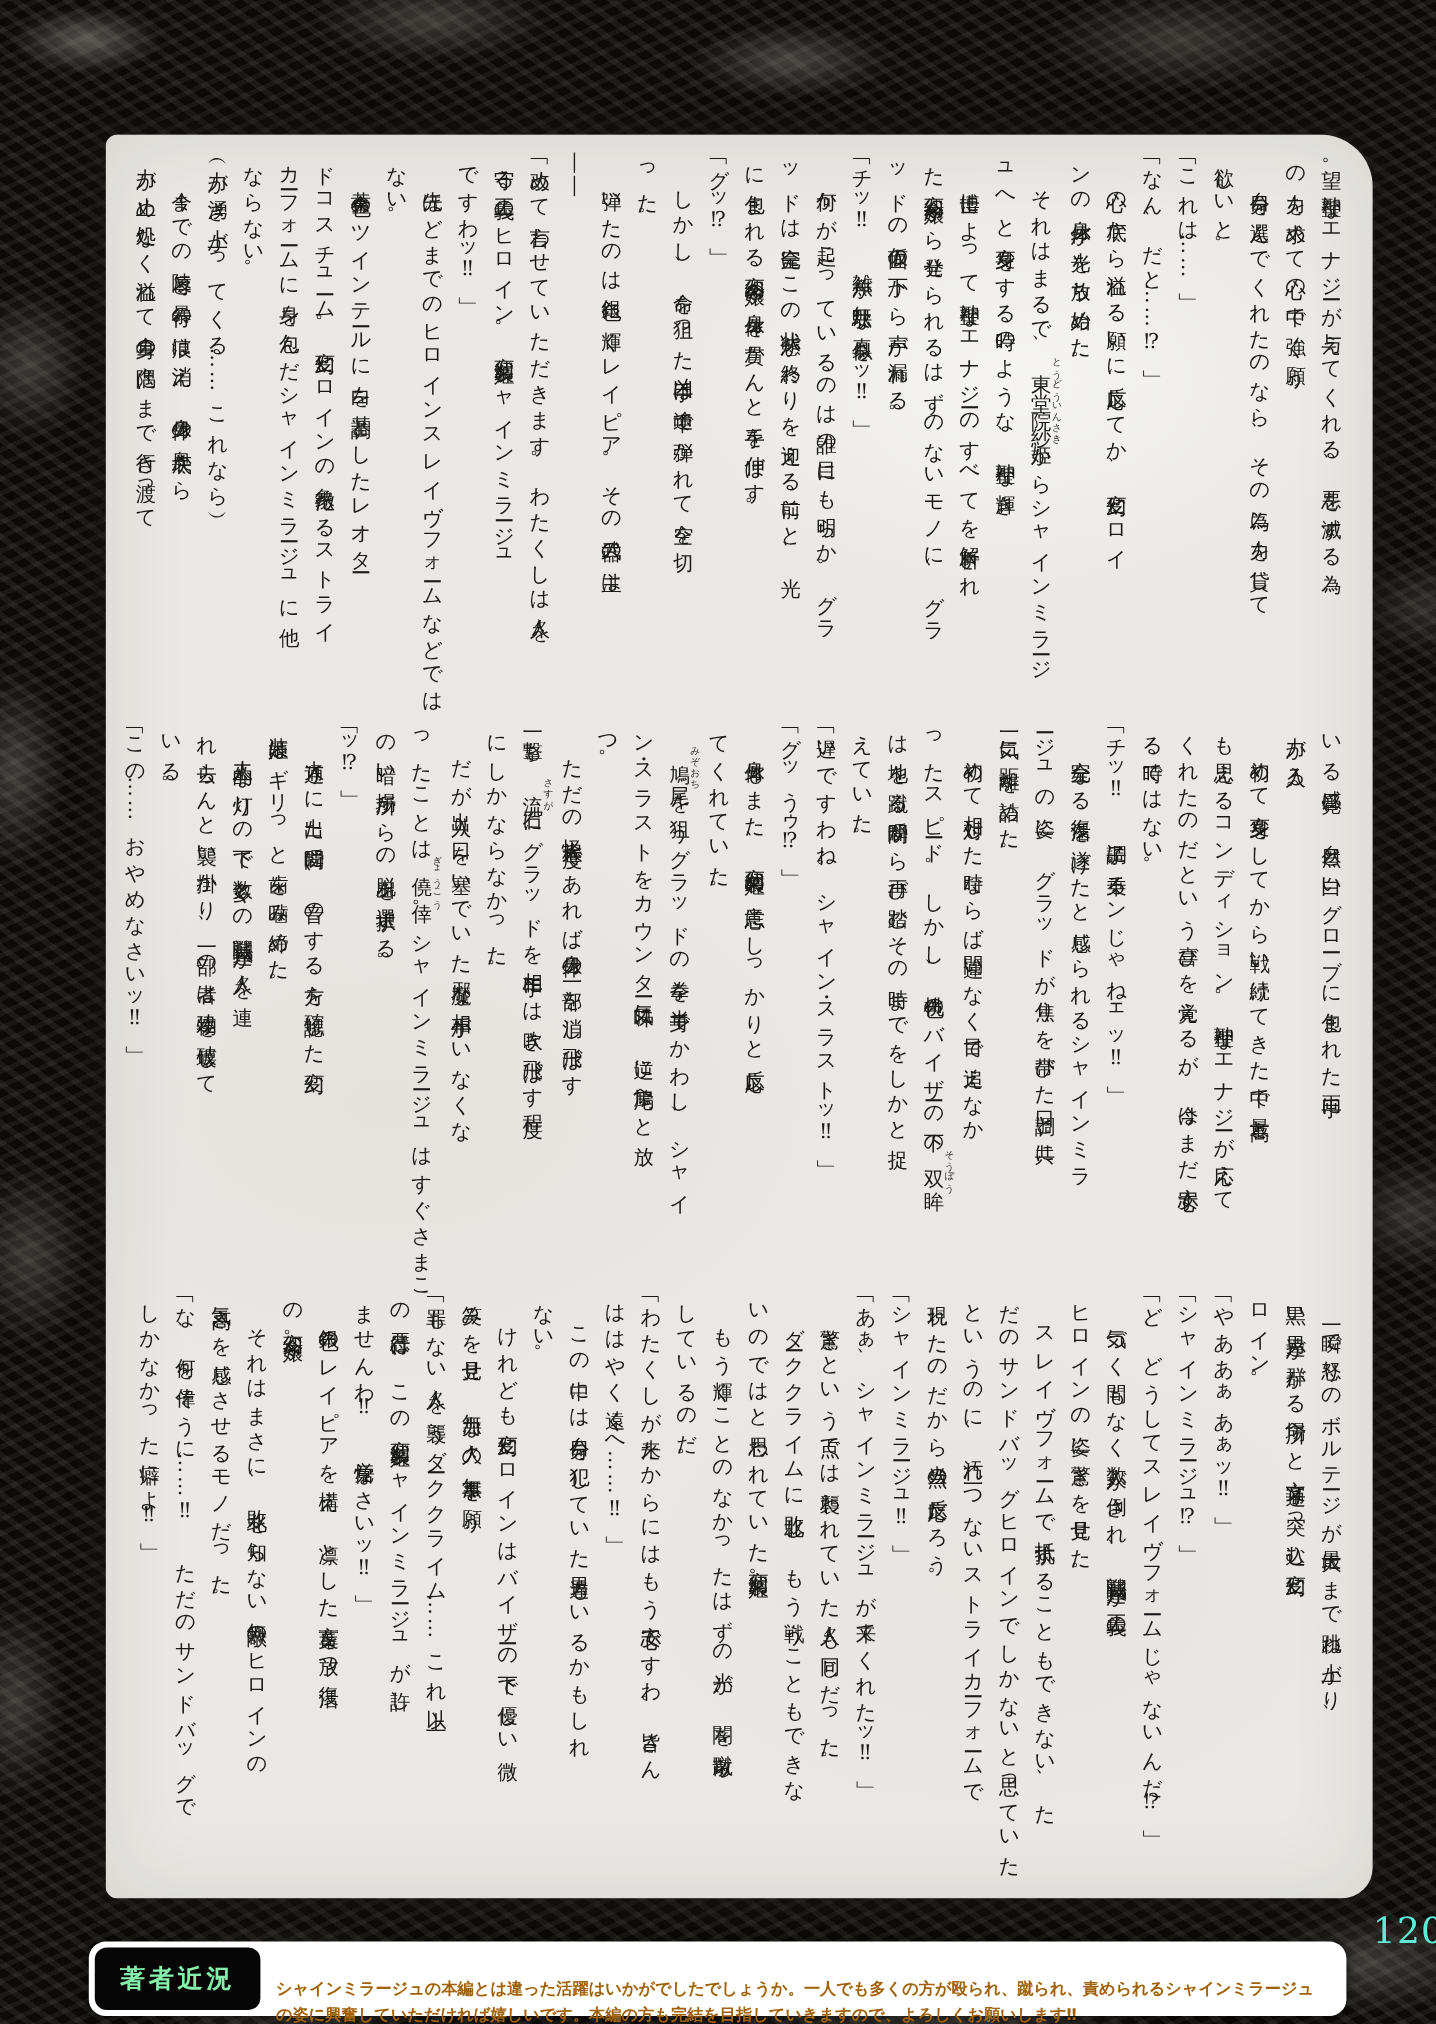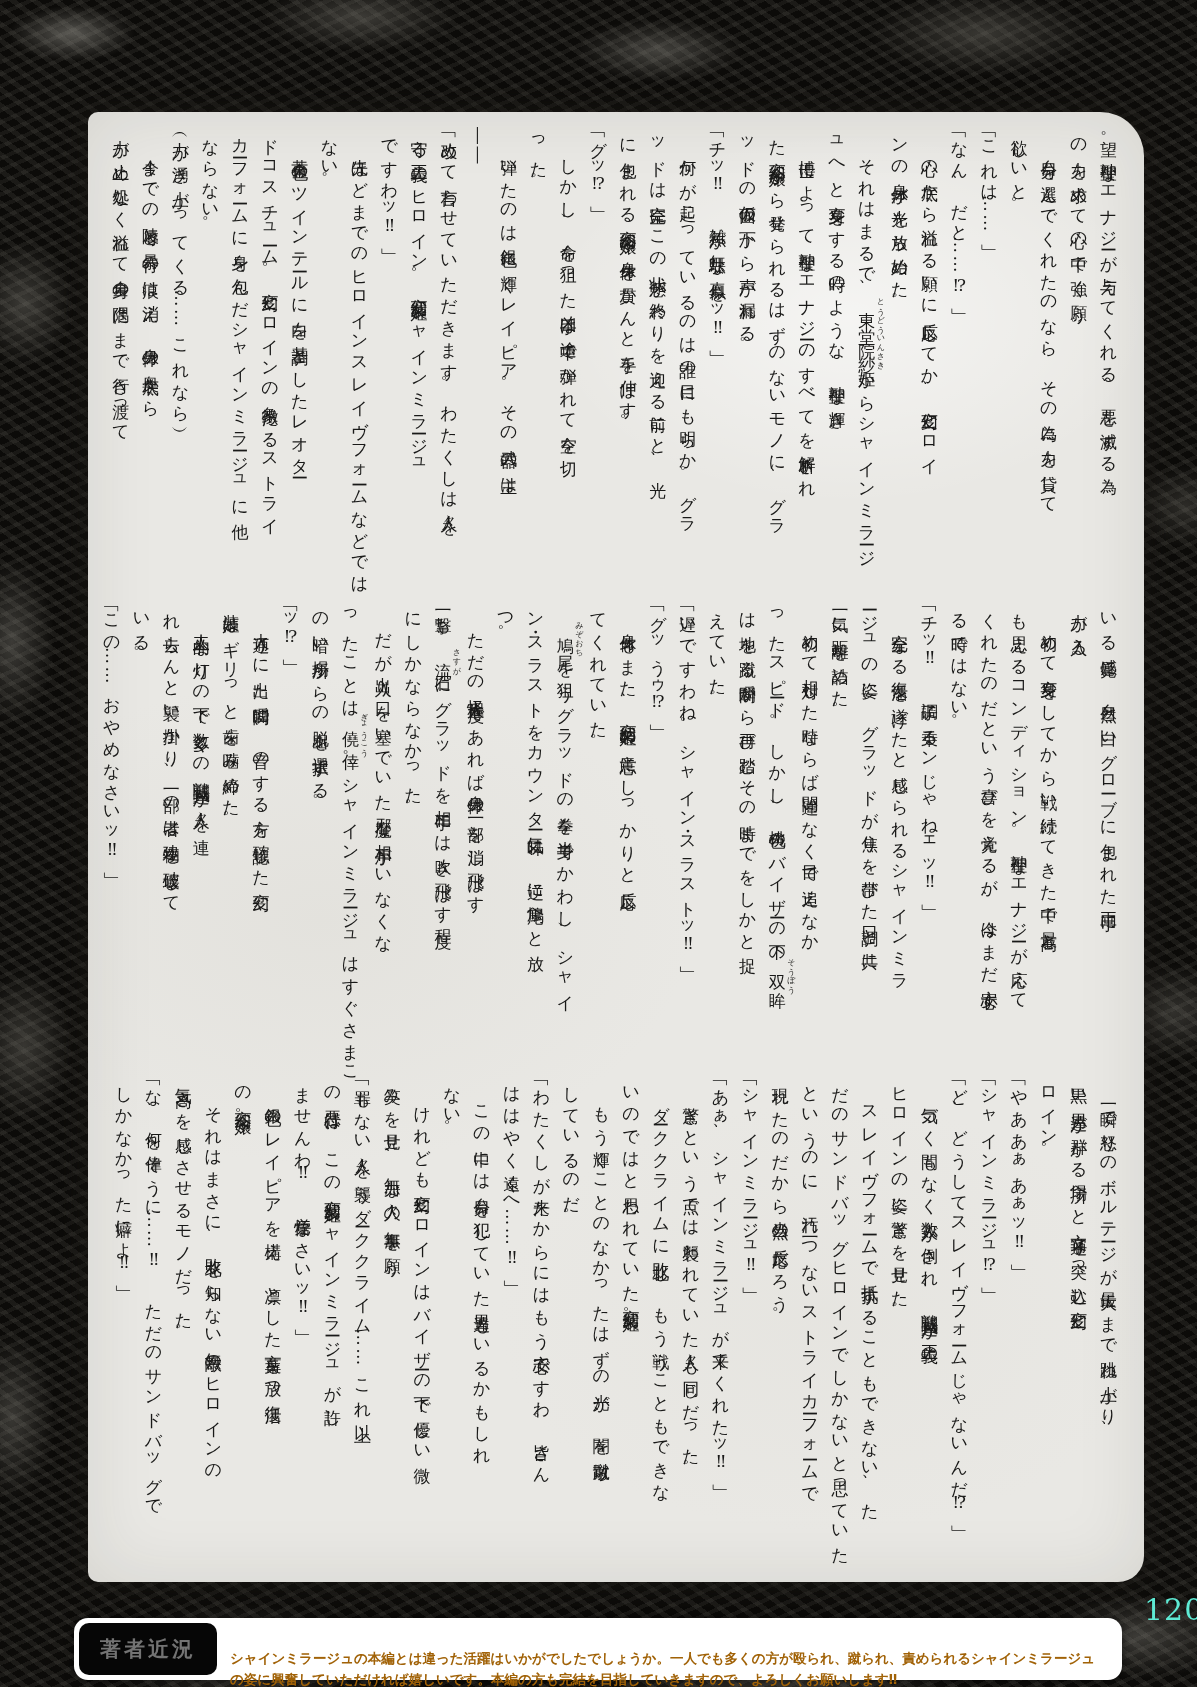--- a/index.html
+++ b/index.html
@@ -59,21 +59,21 @@
     font-family:"DejaVu Serif",serif;text-align:left;
   }
   .footer-bar{
     position:absolute;left:74px;top:1618px;width:1048px;height:62px;
     background:#fff;border-radius:14px;
     display:flex;align-items:center;
     box-shadow:0 0 10px rgba(0,0,0,.6);
   }
   .footer-label{
     flex:0 0 auto;margin:5px;height:52px;width:138px;
-    background:#060606;color:#737373;border-radius:10px;
+    background:#060606;color:#86efac;border-radius:10px;
     display:flex;align-items:center;justify-content:center;
     font-family:"DejaVu Sans",sans-serif;font-weight:700;
     font-size:21px;letter-spacing:3px;
   }
   .footer-text{
     flex:1 1 auto;padding:4px 14px 4px 8px;
     font-family:"DejaVu Sans",sans-serif;font-weight:700;
     font-size:13.5px;line-height:1.55;color:#a16207;margin-top:40px;
   }
 </style>

